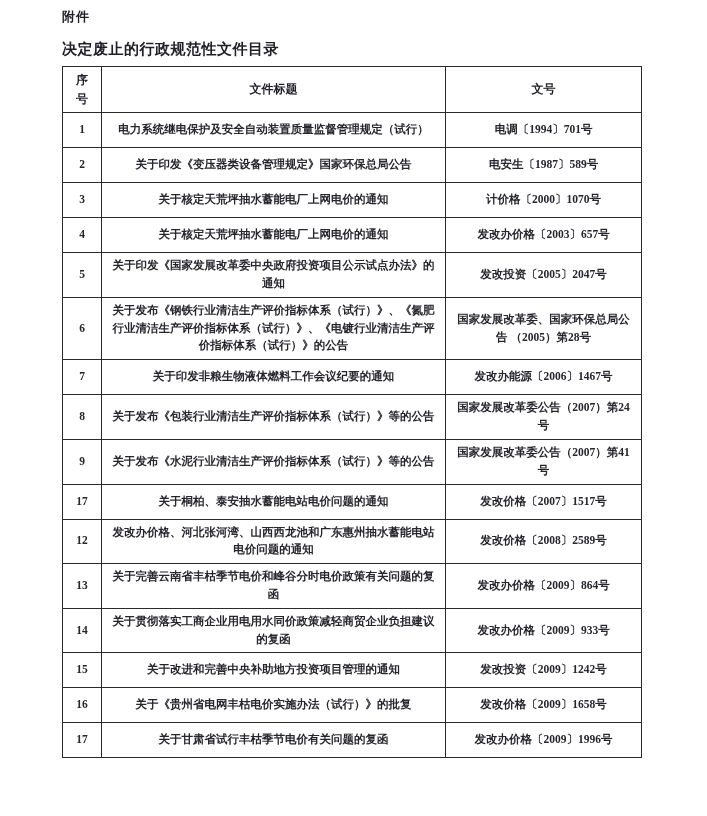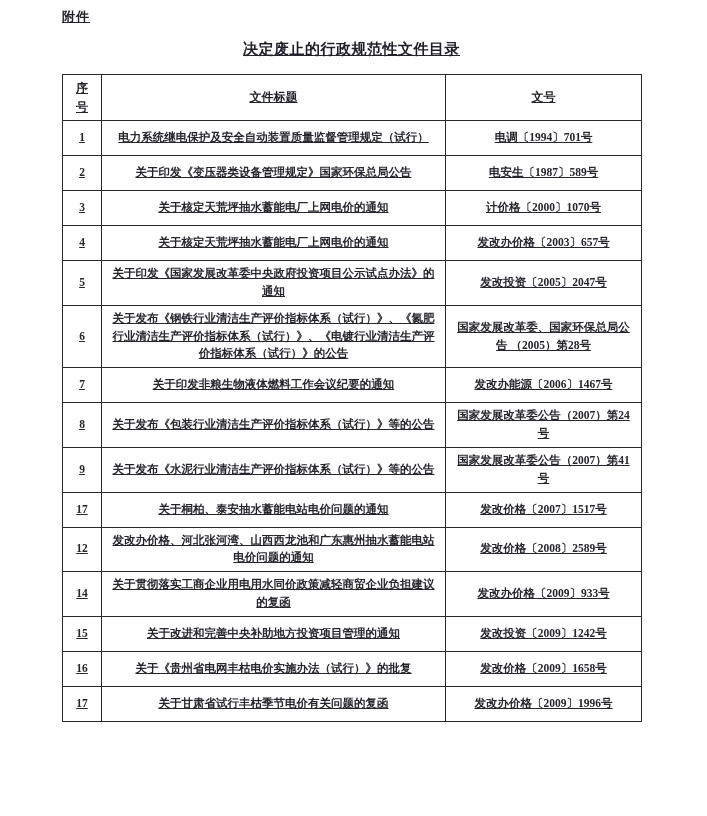--- a/index.html
+++ b/index.html
@@ -9,39 +9,37 @@
     background: #ffffff;
     overflow: hidden;
     font-family: "Liberation Serif", "DejaVu Serif", serif;
     color: #26262e;
   }
   .page {
     position: relative;
     width: 707px;
     height: 800px;
     padding: 8px 0 0 62px;
-    text-decoration: underline;
   }
   .attachment-label {
     font-size: 13px;
     font-weight: bold;
     color: #1f1f29;
     letter-spacing: 1px;
   }
   .doc-title {
     width: 579px;
-    text-align: center;
     font-size: 15px;
     font-weight: bold;
     color: #1f1f29;
     margin-top: 14px;
     letter-spacing: 0.5px;
   }
   table.catalog {
-    margin-top: 15px;
+    margin-top: 7px;
     border-collapse: collapse;
     table-layout: fixed;
     width: 579px;
     border: 1.5px solid #2a2a2a;
   }
   table.catalog col.c-no    { width: 39px;  }
   table.catalog col.c-title { width: 344px; }
   table.catalog col.c-doc   { width: 196px; }
   table.catalog th, table.catalog td {
     border: 1px solid #2a2a2a;
@@ -135,20 +133,25 @@
           <td>17</td>
           <td>关于桐柏、泰安抽水蓄能电站电价问题的通知</td>
           <td>发改价格〔2007〕1517号</td>
         </tr>
         <tr>
           <td>12</td>
           <td>发改办价格、河北张河湾、山西西龙池和广东惠州抽水蓄能电站电价问题的通知</td>
           <td>发改价格〔2008〕2589号</td>
         </tr>
         <tr>
+          <td>13</td>
+          <td>关于完善云南省丰枯季节电价和峰谷分时电价政策有关问题的复函</td>
+          <td>发改办价格〔2009〕864号</td>
+        </tr>
+        <tr>
           <td>14</td>
           <td>关于贯彻落实工商企业用电用水同价政策减轻商贸企业负担建议的复函</td>
           <td>发改办价格〔2009〕933号</td>
         </tr>
         <tr>
           <td>15</td>
           <td>关于改进和完善中央补助地方投资项目管理的通知</td>
           <td>发改投资〔2009〕1242号</td>
         </tr>
         <tr>

